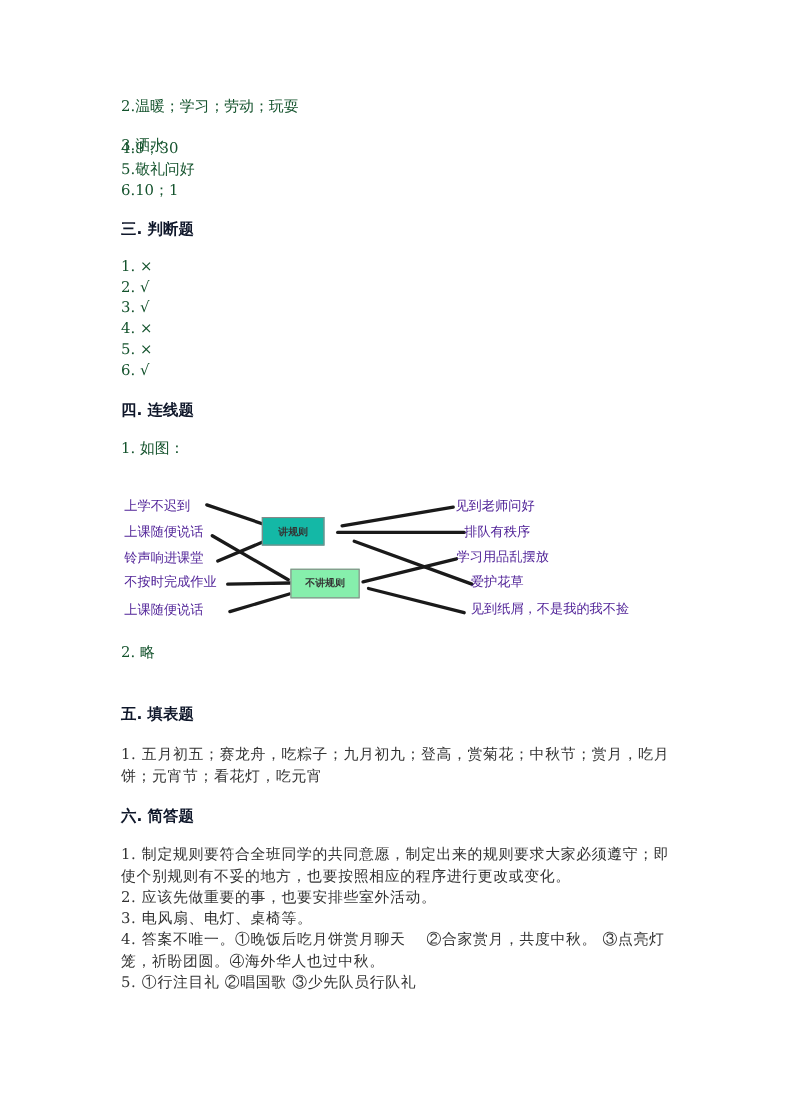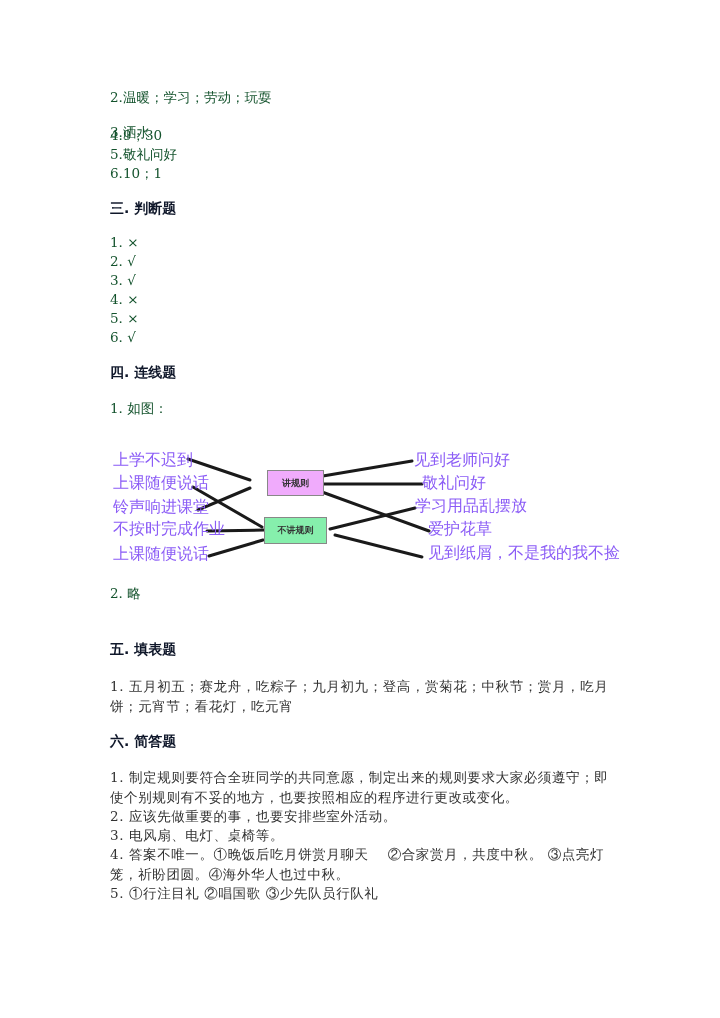--- a/index.html
+++ b/index.html
@@ -3,21 +3,21 @@
 <meta charset="utf-8">
 <style>
   html, body { margin:0; padding:0; background:#ffffff; }
   body { width:720px; height:1018px; position:relative; overflow:hidden;
          font-family:"DejaVu Serif","Liberation Serif",serif; color:#222; }
   .line { position:absolute; left:110px; font-size:13.5px; line-height:19px; white-space:nowrap; color:#14532d; }
   .heading { position:absolute; left:110px; font-size:14px; font-weight:bold; color:#0f172a;
              font-family:"DejaVu Sans","Liberation Sans",sans-serif; white-space:nowrap; }
   .para { position:absolute; left:110px; width:500px; font-size:13.5px; line-height:19.5px; color:#333; letter-spacing:0.6px; }
   .diagram { position:absolute; left:0; top:0; width:720px; height:1018px; pointer-events:none; }
-  .dlabel { position:absolute; font-size:16px; color:#8b5cf6; white-space:nowrap;
+  .dlabel { position:absolute; font-size:12px; color:#4c1d95; white-space:nowrap;
             font-family:"DejaVu Sans","Liberation Sans",sans-serif; line-height:14px;text-align:center; }
   .box { position:absolute; display:flex; align-items:center; justify-content:center;
          font-size:9px; font-weight:bold; color:#333; border:1px solid #888;
          font-family:"DejaVu Sans","Liberation Sans",sans-serif; }
 </style>
 </head>
 <body>
 
 <div class="line" style="top:88px">2.温暖；学习；劳动；玩耍</div>
 <div class="line" style="top:123px">3.洒水</div>
@@ -51,25 +51,25 @@
       <line x1="335" y1="535" x2="422" y2="557"></line>
     </g>
   </svg>
 
   <div class="dlabel" style="left:113px;top:453px">上学不迟到</div>
   <div class="dlabel" style="left:113px;top:476px">上课随便说话</div>
   <div class="dlabel" style="left:113px;top:500px">铃声响进课堂</div>
   <div class="dlabel" style="left:113px;top:522px">不按时完成作业</div>
   <div class="dlabel" style="left:113px;top:547px">上课随便说话</div>
 
-  <div class="box" style="left:267px;top:470px;width:55px;height:24px;background:#f0abfc">讲规则</div>
+  <div class="box" style="left:238px;top:470px;width:55px;height:24px;background:#14b8a6">讲规则</div>
   <div class="box" style="left:264px;top:517px;width:61px;height:25px;background:#86efac">不讲规则</div>
 
   <div class="dlabel" style="left:414px;top:453px">见到老师问好</div>
-  <div class="dlabel" style="left:422px;top:476px">敬礼问好</div>
+  <div class="dlabel" style="left:422px;top:476px">排队有秩序</div>
   <div class="dlabel" style="left:415px;top:499px">学习用品乱摆放</div>
   <div class="dlabel" style="left:428px;top:522px">爱护花草</div>
   <div class="dlabel" style="left:428px;top:546px">见到纸屑，不是我的我不捡</div>
 </div>
 
 <div class="line" style="top:584px">2. 略</div>
 
 <div class="heading" style="top:641px">五. 填表题</div>
 <div class="para" style="top:677px;width:500px">1. 五月初五；赛龙舟，吃粽子；九月初九；登高，赏菊花；中秋节；赏月，吃月饼；元宵节；看花灯，吃元宵</div>
 

